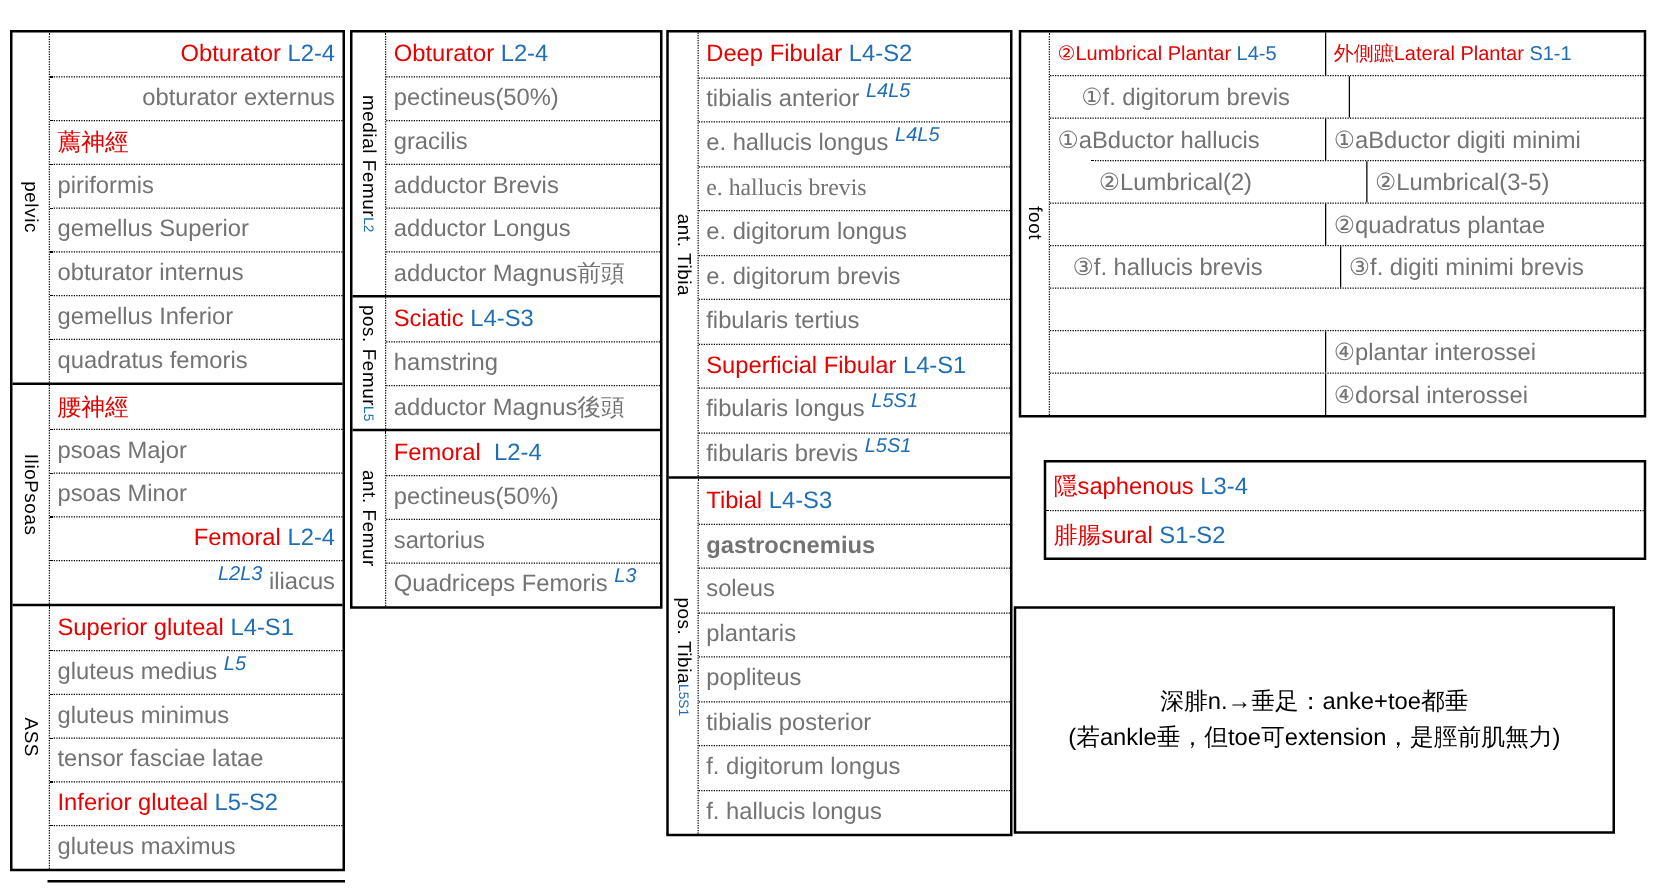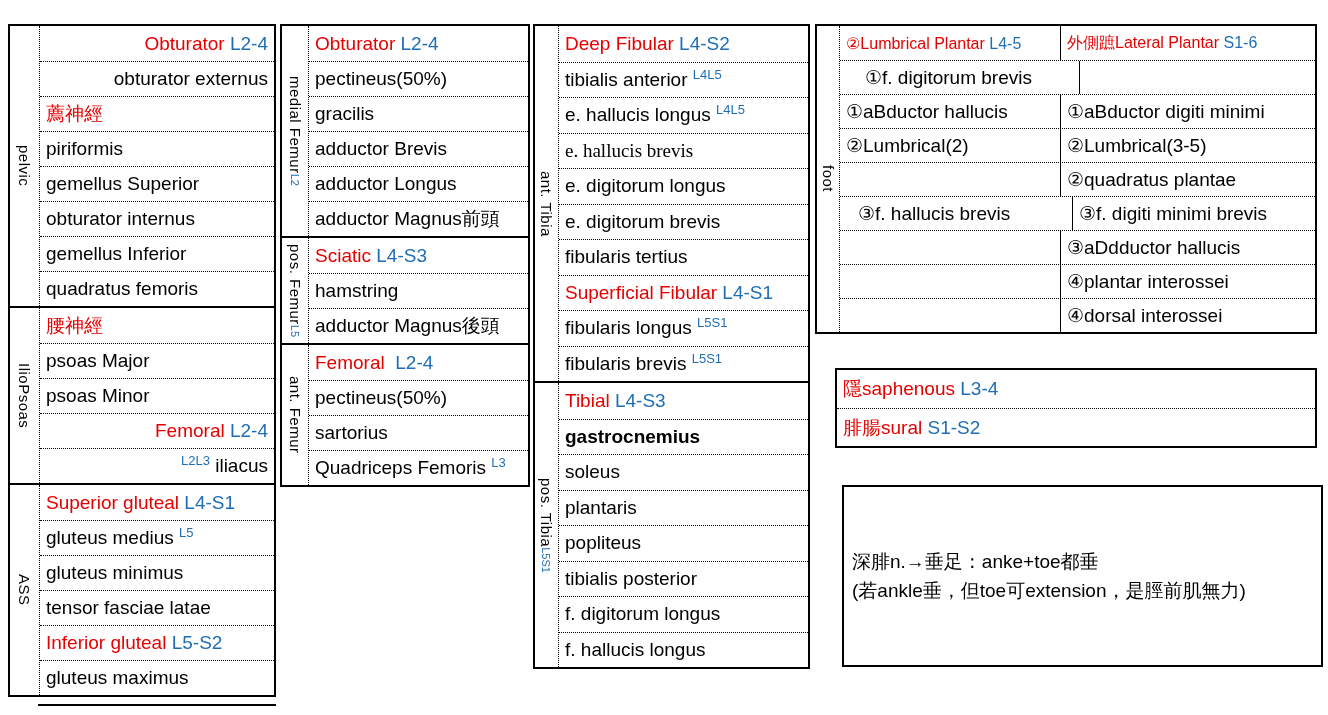--- a/index.html
+++ b/index.html
@@ -14,27 +14,27 @@
   .vsub{font-size:11px;letter-spacing:0;}
   .rows{flex:1 1 auto;display:flex;flex-direction:column;min-width:0;text-align:right;}
   .row{display:flex;box-sizing:border-box;flex:0 0 auto;}
   .row + .row{border-top:1px dotted #000;}
   .cell{box-sizing:border-box;flex:1 1 auto;min-width:0;display:flex;align-items:center;
         padding:0 6px;font-size:19px;overflow:hidden;}
   .cell + .cell{border-left:1px solid #000;}
   .cell.right{justify-content:flex-end;}
   .cell.hdr{font-size:16px;}
   .line{white-space:pre;}
-  .sup{font-size:13px;vertical-align:super;line-height:0;}
+  .sup{font-size:16px;vertical-align:super;line-height:0;font-style:italic;}
   .c-red{color:#e60000;}
   .c-blue{color:#1f6eb5;}
-  .c-black{color:#000000;}
-  .note-box{position:absolute;left:842px;top:485px;width:481px;height:182px;border:2px solid #000;
+  .c-black{color:#737373;}
+  .note-box{position:absolute;left:811px;top:485px;width:481px;height:182px;border:2px solid #000;
             box-sizing:border-box;display:flex;flex-direction:column;justify-content:center;
-            padding:0 8px;font-size:19px;line-height:1.55;background:#fff;}
+            padding:0 8px;font-size:19px;line-height:1.55;background:#fff;text-align:center;}
   .artifact-line{position:absolute;left:38px;top:704px;width:238px;height:2px;background:#000;}
 </style>
 </head>
 <body>
 
 <div id="stage">
   <div class="note-box">
     <div class="note-line">深腓n.→垂足：anke+toe都垂</div>
     <div class="note-line">(若ankle垂，但toe可extension，是脛前肌無力)</div>
   </div>
@@ -355,40 +355,40 @@
       <div class="section">
         <div class="label-cell" style="width: 23px;">
           <span class="vtext">foot</span>
         </div>
         <div class="rows">
           <div class="row" style="height: 34px;">
             <div class="cell hdr" style="flex: 0 0 220px;">
               <span class="line"><span class="c-red">②Lumbrical Plantar </span><span class="c-blue">L4-5</span></span>
             </div>
             <div class="cell hdr">
-              <span class="line"><span class="c-red">外側蹠Lateral Plantar </span><span class="c-blue">S1-6</span></span>
+              <span class="line"><span class="c-red">外側蹠Lateral Plantar </span><span class="c-blue">S1-1</span></span>
             </div>
           </div>
           <div class="row" style="height: 34px;">
             <div class="cell" style="flex: 0 0 220px; margin-left: 19px;">
               <span class="line"><span class="c-black">①f. digitorum brevis</span></span>
             </div>
             <div class="cell">
               <span class="line"></span>
             </div>
           </div>
           <div class="row" style="height: 34px;">
             <div class="cell" style="flex: 0 0 220px;">
               <span class="line"><span class="c-black">①aBductor hallucis</span></span>
             </div>
             <div class="cell">
               <span class="line"><span class="c-black">①aBductor digiti minimi</span></span>
             </div>
           </div>
-          <div class="row" style="height: 34px;">
+          <div class="row" style="height: 34px; margin-left: 33px;">
             <div class="cell" style="flex: 0 0 220px;">
               <span class="line"><span class="c-black">②Lumbrical(2)</span></span>
             </div>
             <div class="cell">
               <span class="line"><span class="c-black">②Lumbrical(3-5)</span></span>
             </div>
           </div>
           <div class="row" style="height: 34px;">
             <div class="cell" style="flex: 0 0 220px;">
               <span class="line"></span>
@@ -401,23 +401,20 @@
             <div class="cell" style="flex: 0 0 220px; margin-left: 12px;">
               <span class="line"><span class="c-black">③f. hallucis brevis</span></span>
             </div>
             <div class="cell">
               <span class="line"><span class="c-black">③f. digiti minimi brevis</span></span>
             </div>
           </div>
           <div class="row" style="height: 34px;">
             <div class="cell" style="flex: 0 0 220px;">
               <span class="line"></span>
-            </div>
-            <div class="cell">
-              <span class="line"><span class="c-black">③aDdductor hallucis</span></span>
             </div>
           </div>
           <div class="row" style="height: 34px;">
             <div class="cell" style="flex: 0 0 220px;">
               <span class="line"></span>
             </div>
             <div class="cell">
               <span class="line"><span class="c-black">④plantar interossei</span></span>
             </div>
           </div>

